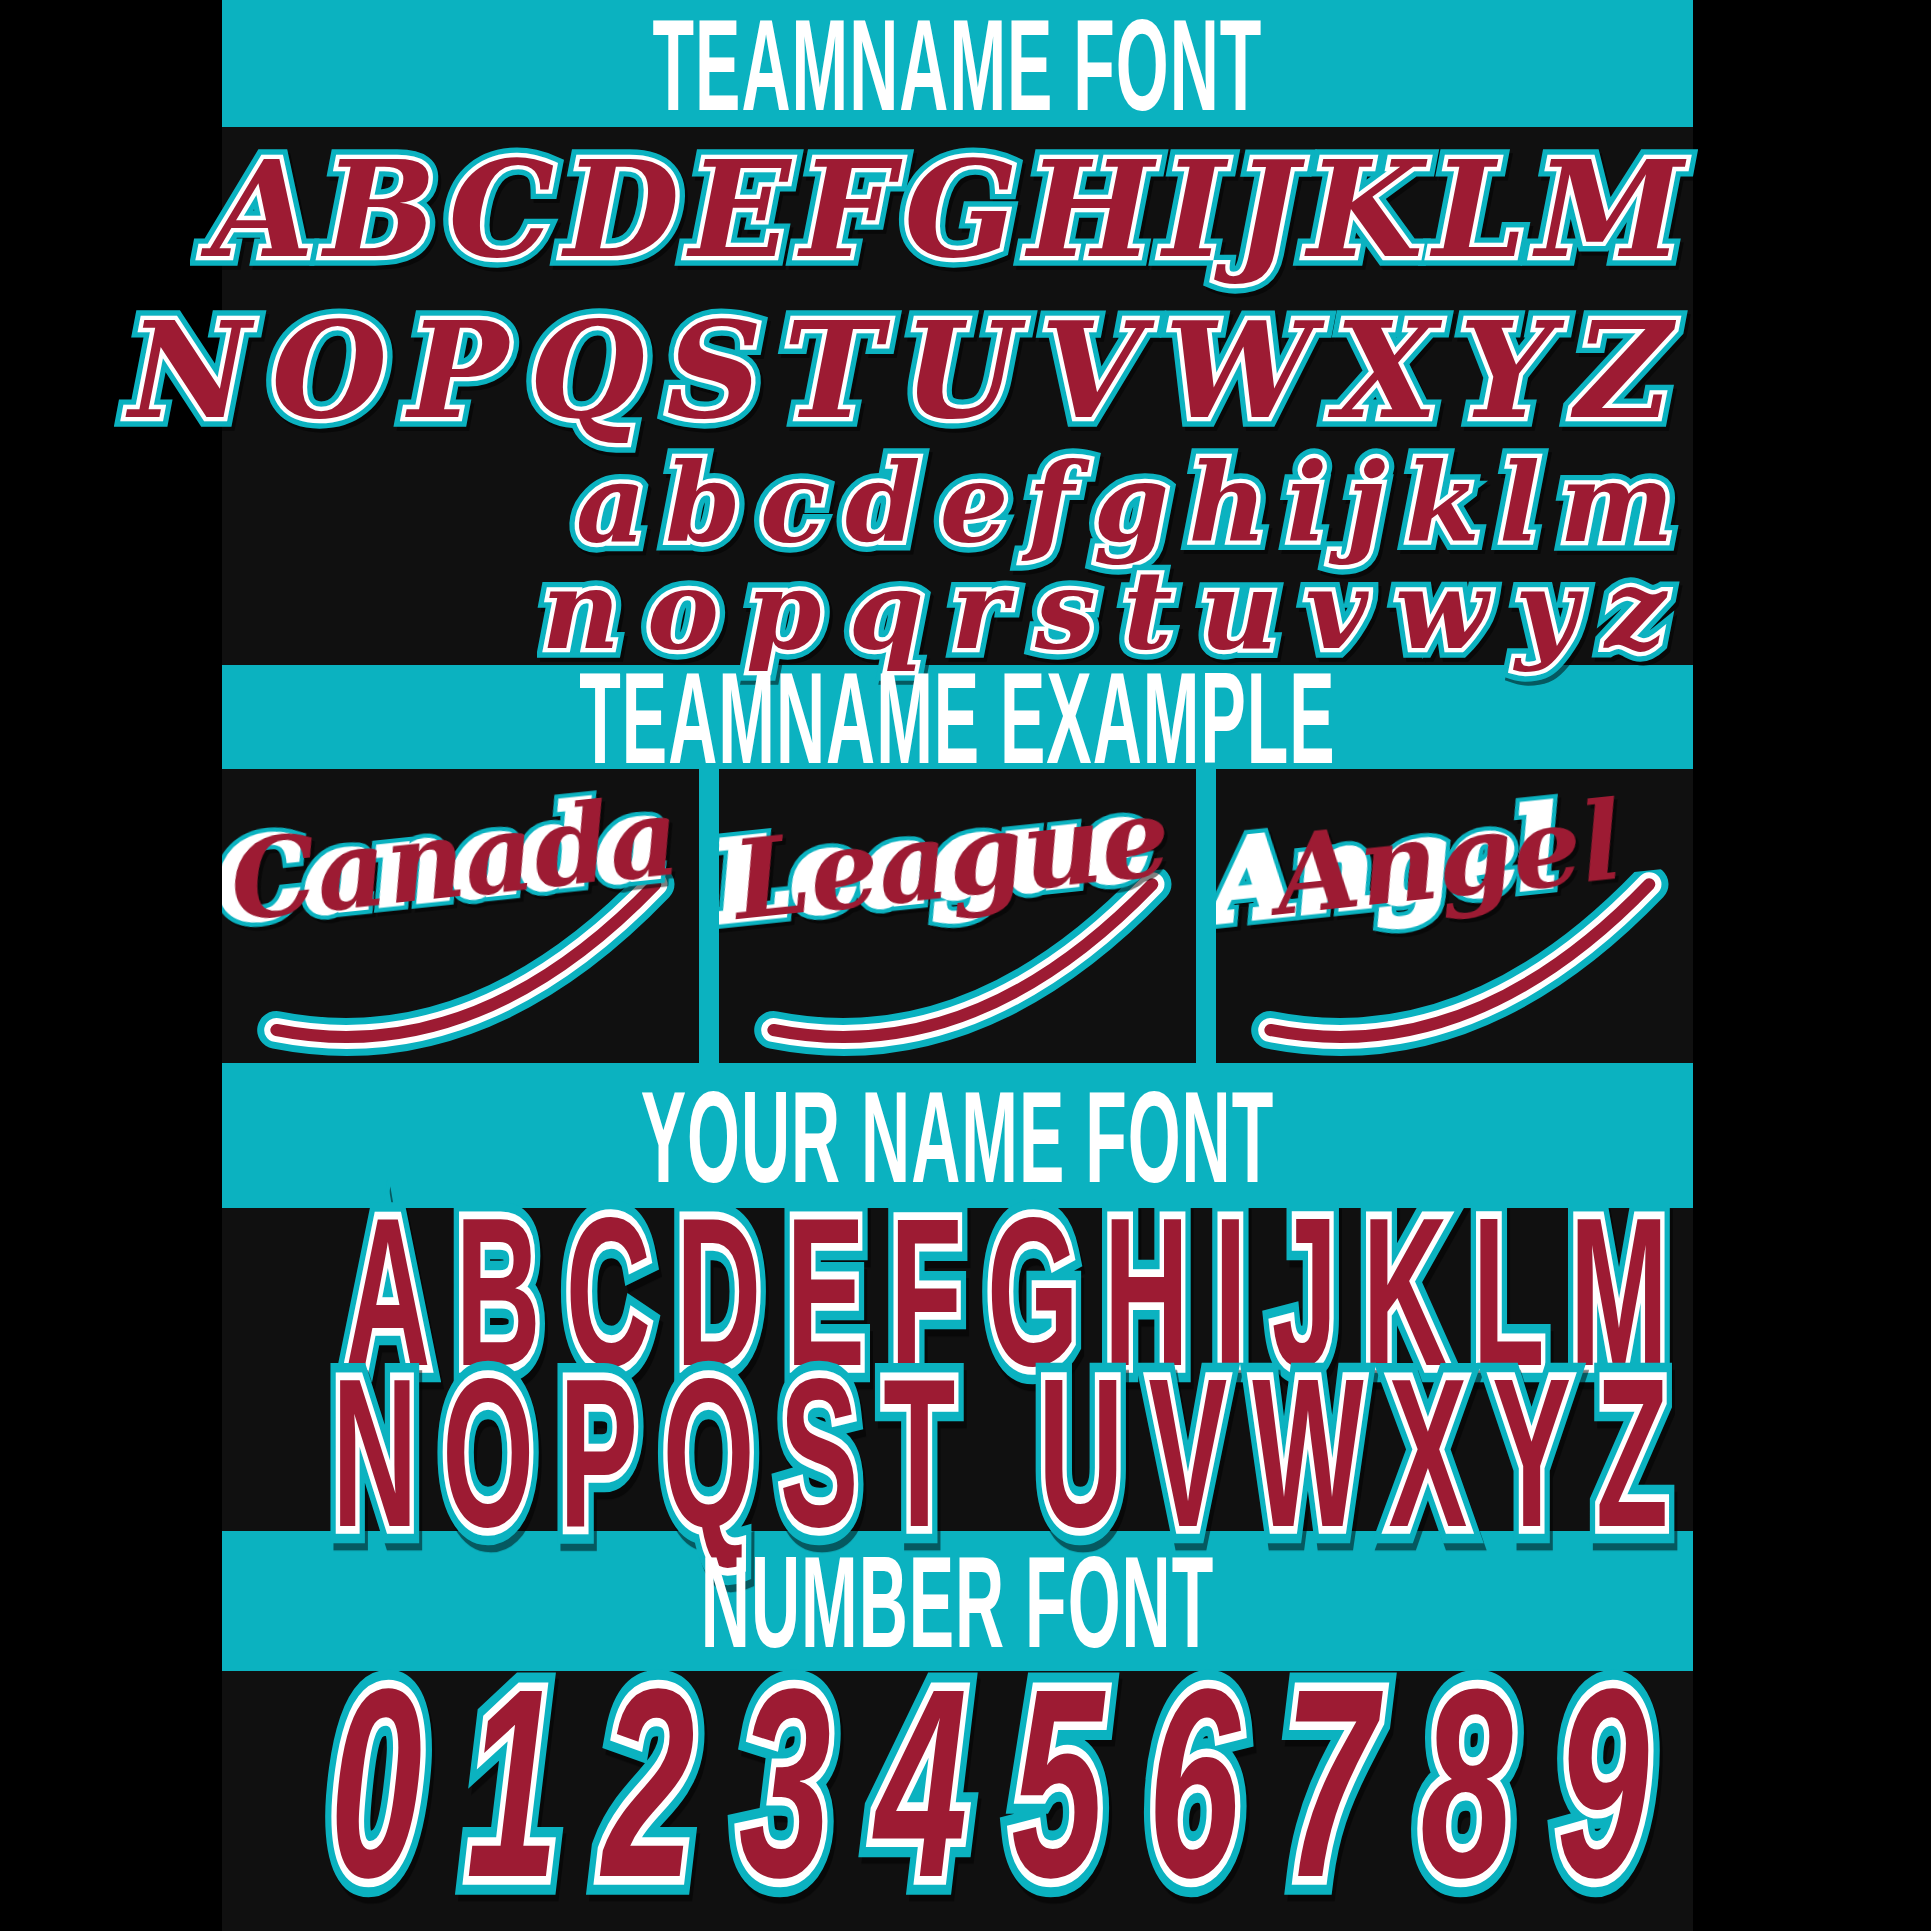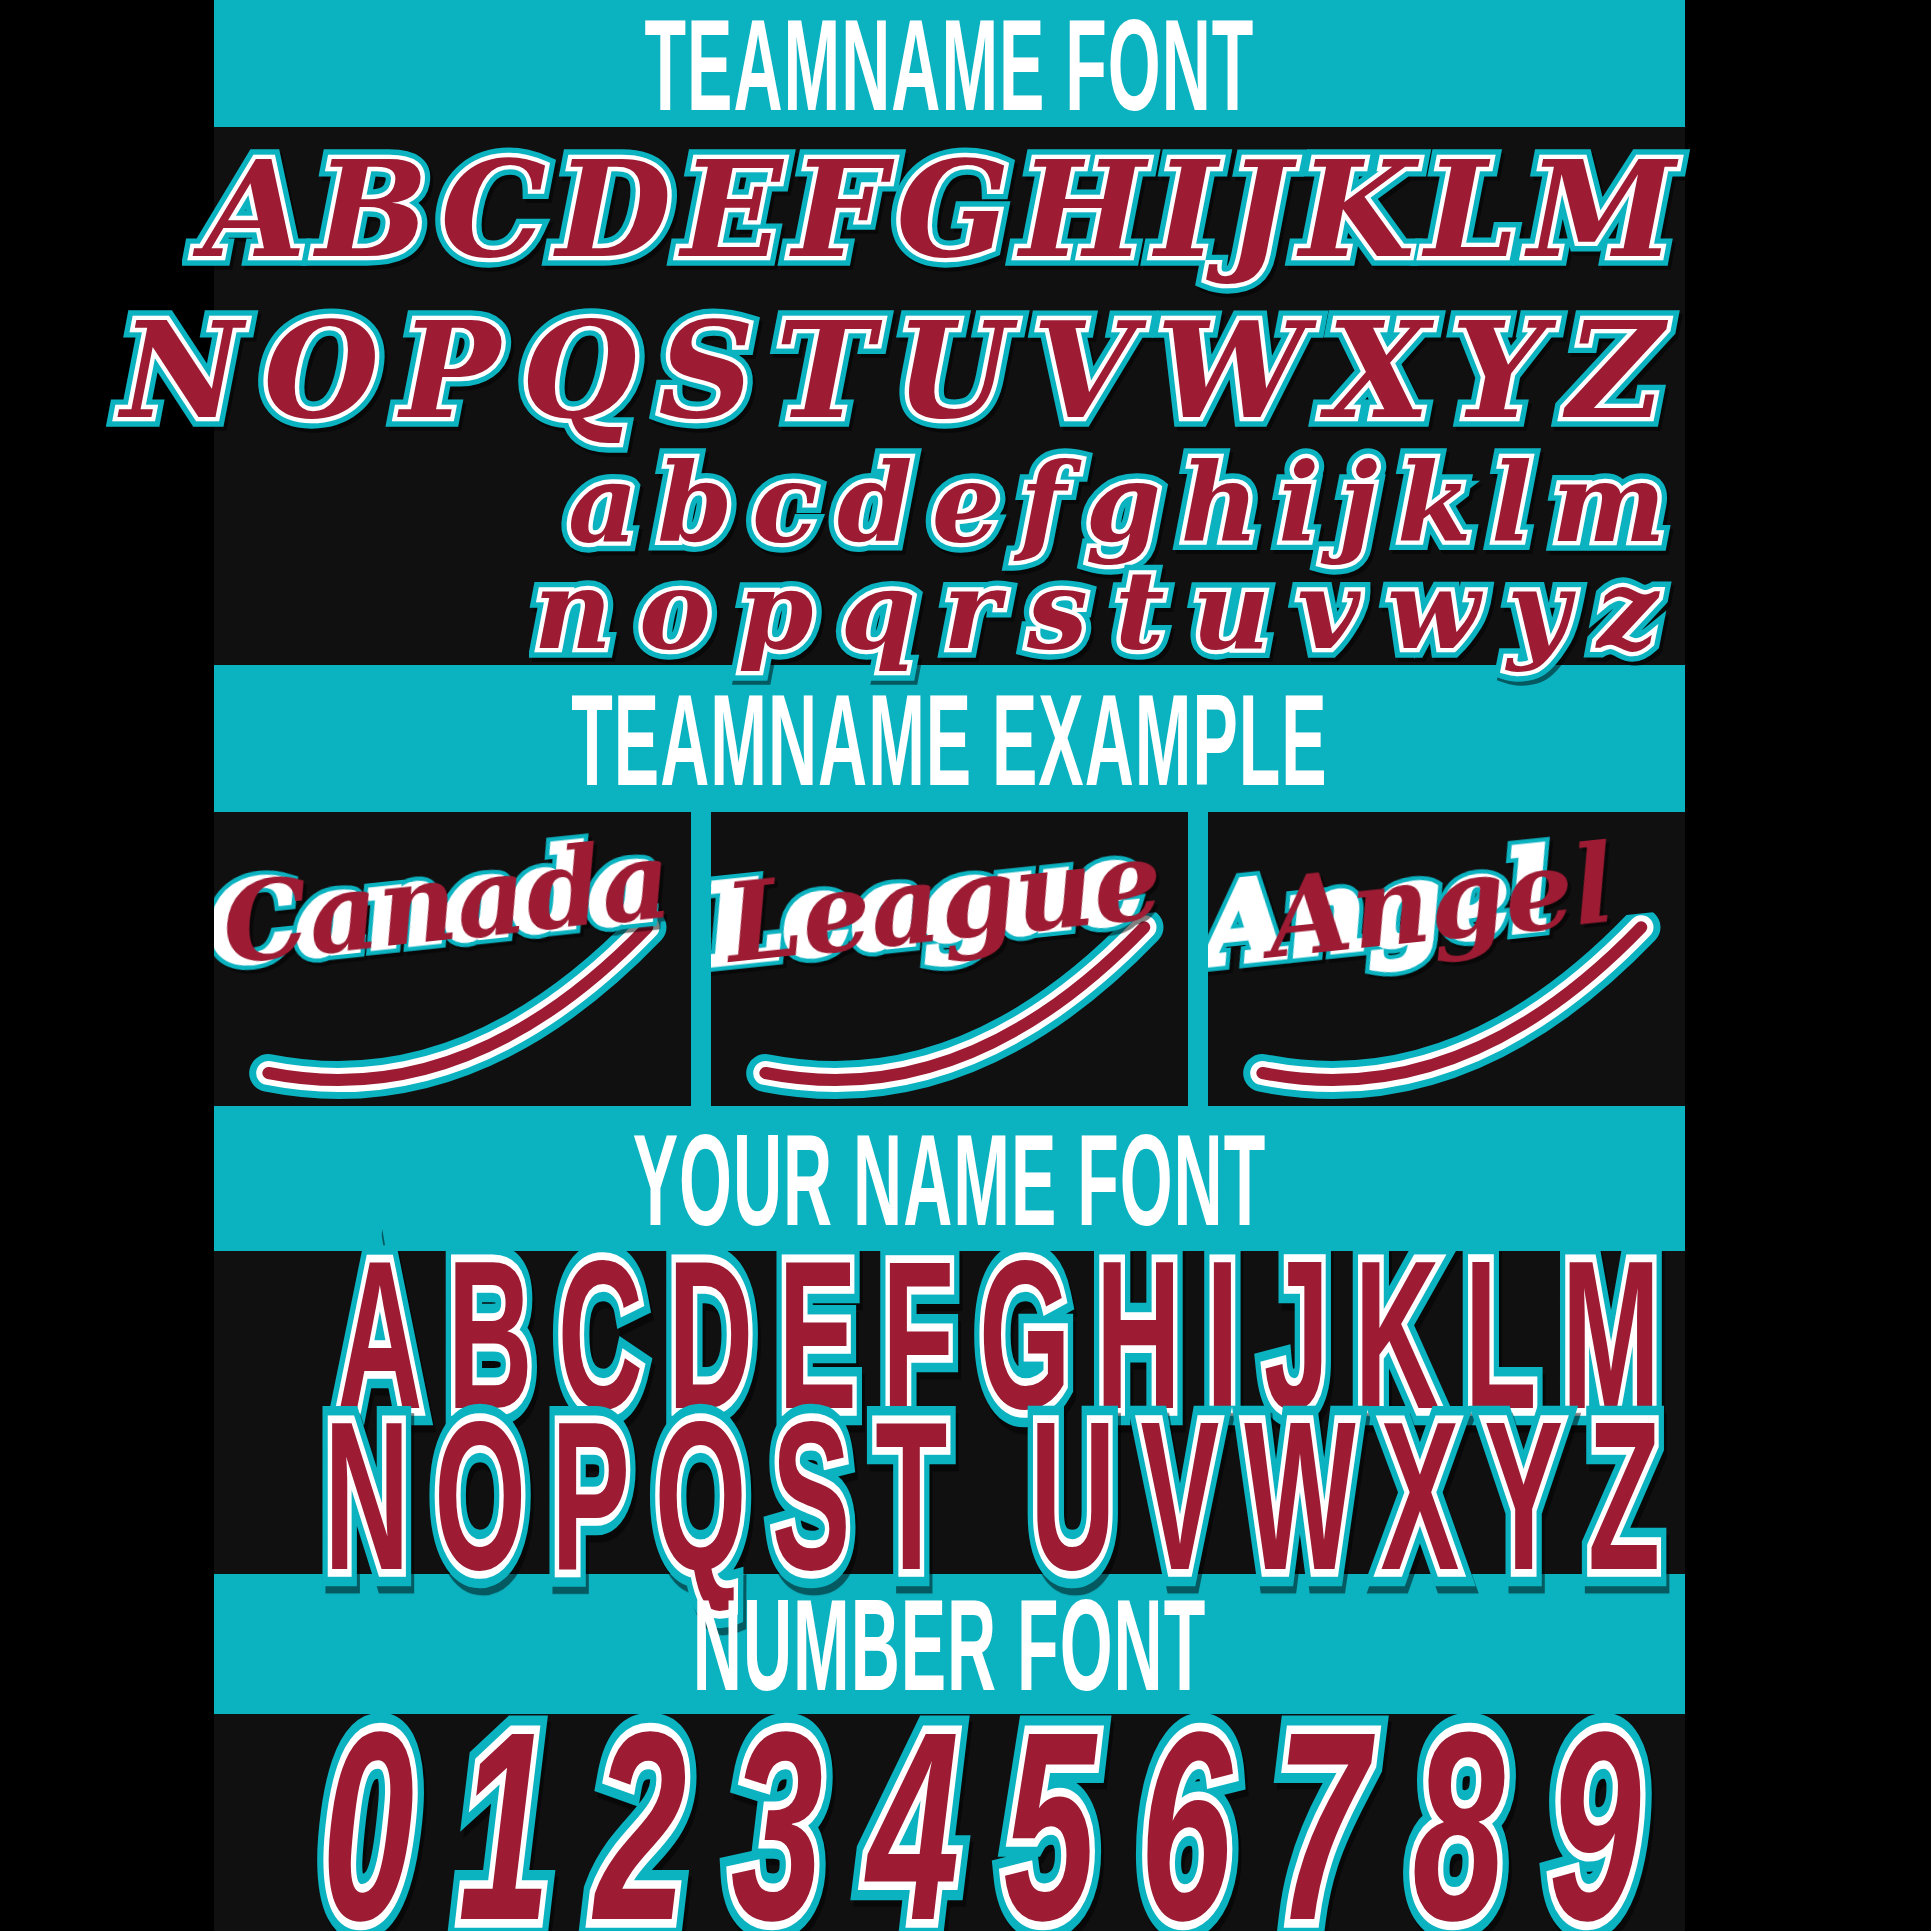--- a/index.html
+++ b/index.html
@@ -5,21 +5,21 @@
   html,body{margin:0;padding:0;}
   body{
     width:1931px;height:1931px;
     background:#000;
     position:relative;
     overflow:hidden;
     font-family:"Liberation Sans", sans-serif;
   }
   .content{
     position:absolute;
-    left:214px;top:0;
+    left:222px;top:0;
     width:1471px;height:1931px;
     background:#101010;
     display:flex;
     flex-direction:column;
   }
   
   .banner{
     background:var(--teal);
     display:flex;align-items:center;justify-content:center;
     flex:0 0 auto;
@@ -142,21 +142,21 @@
   <div class="row h-su2">
     <span class="o3 script r-su2" data-text="NOPQSTUVWXYZ">NOPQSTUVWXYZ</span>
   </div>
   <div class="row h-sl1">
     <span class="o3 script r-sl1" data-text="abcdefghijklm">abcdefghijklm</span>
   </div>
   <div class="row h-sl2">
     <span class="o3 script r-sl2" data-text="nopqrstuvwyz">nopqrstuvwyz</span>
   </div>
 
-  <div class="banner" style="height:147px">
+  <div class="banner" style="height:104px">
     <span class="banner-text">TEAMNAME EXAMPLE</span>
   </div>
 
   <div class="examples">
 
     <div class="example-panel">
       <div class="example-inner">
         <svg class="swoosh" viewBox="0 0 500 190" preserveAspectRatio="none">
           <path class="sw-teal" d="M28,138 Q250,208 474,16"></path>
           <path class="sw-white" d="M28,138 Q250,208 474,16"></path>

